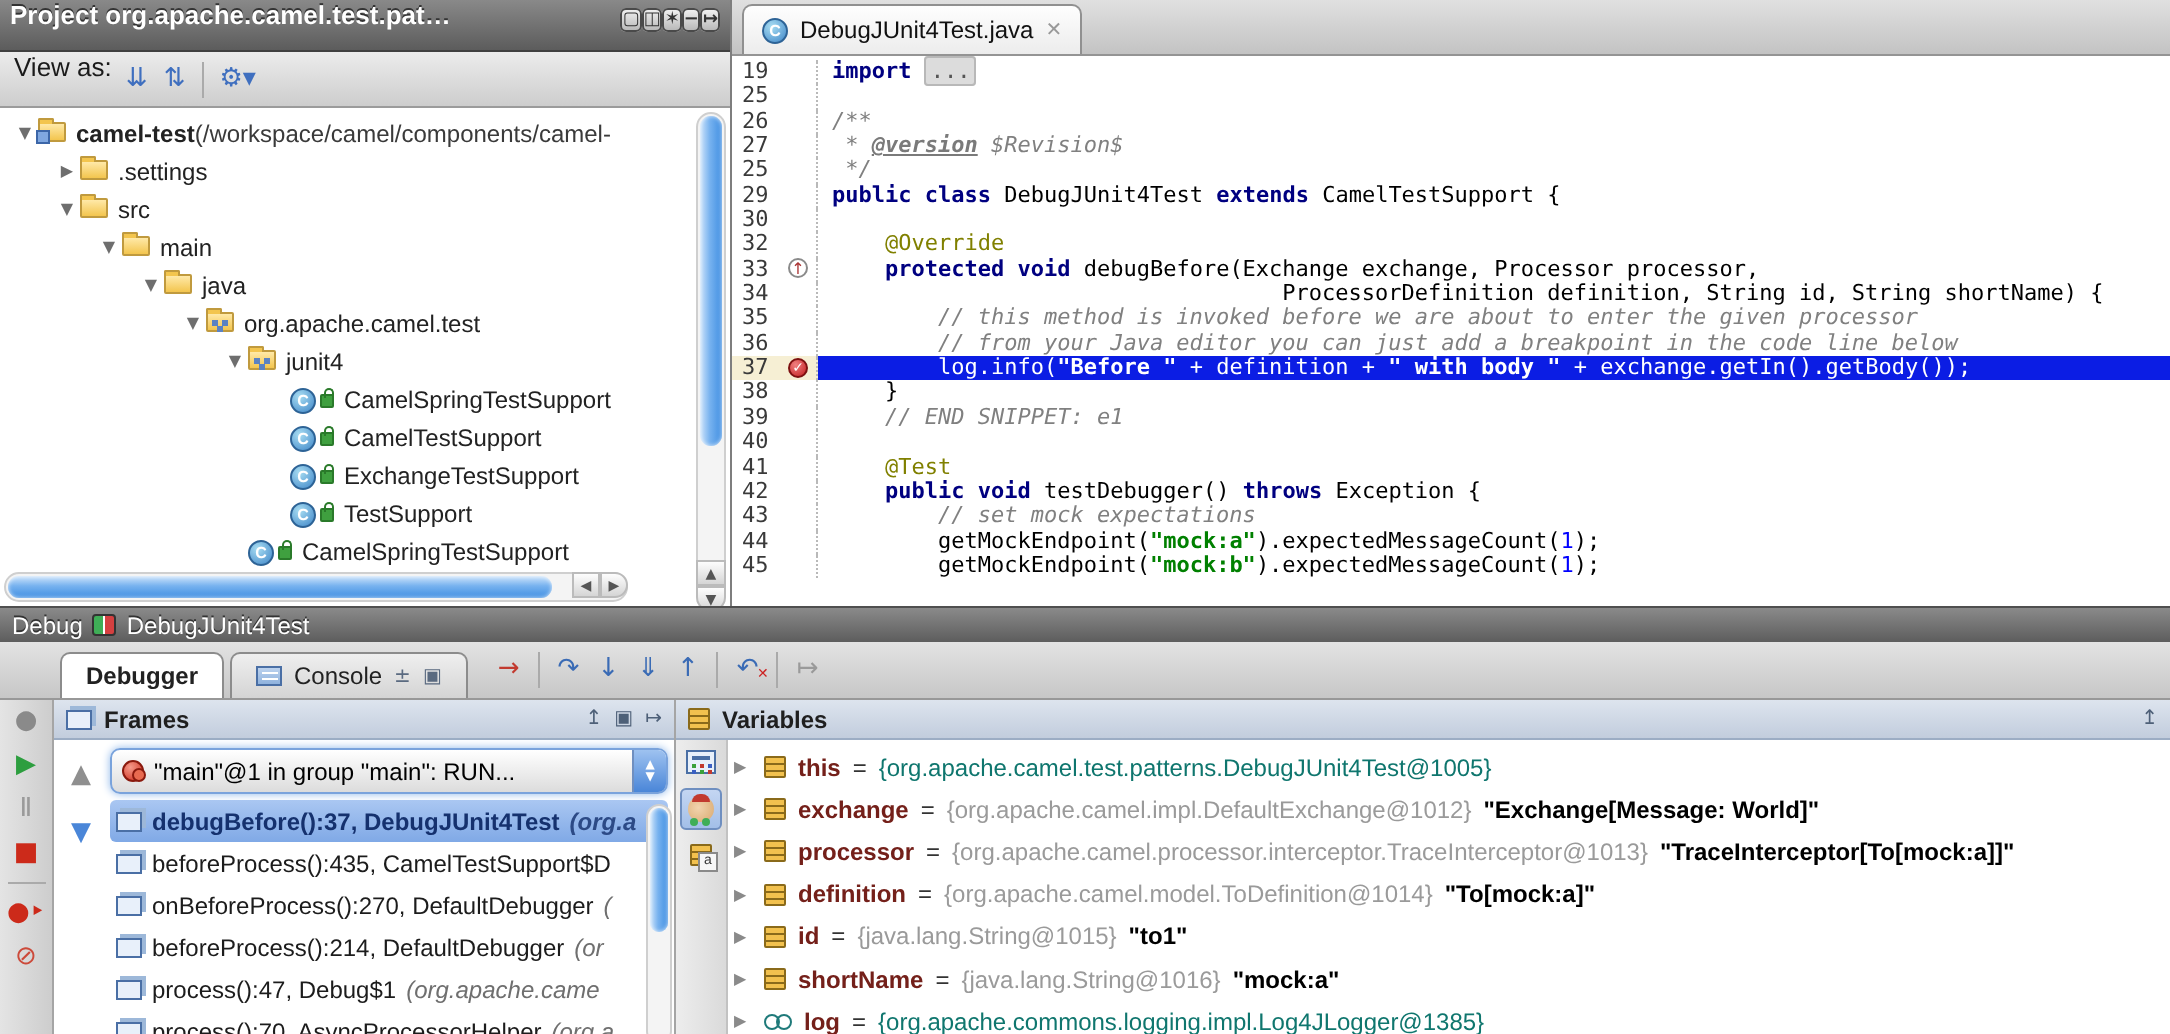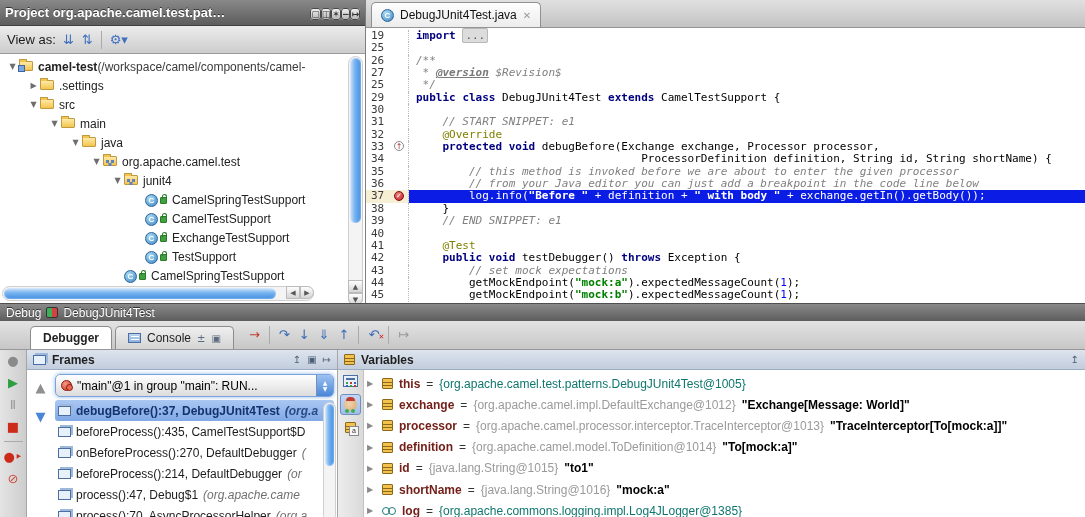--- a/index.html
+++ b/index.html
@@ -5,26 +5,26 @@
   * { box-sizing: border-box; margin:0; padding:0; }
   html,body { width:1085px; height:517px; overflow:hidden; }
   body { font-family:"Liberation Sans", sans-serif; background:#d6d6d6; font-size:12px; }
   .app { width:1085px; height:517px; display:flex; flex-direction:column; }
 
   
   .top { display:flex; height:303px; min-height:303px; }
 
   .project-panel { width:366px; min-width:366px; display:flex; flex-direction:column; border-right:1px solid #7e7e7e; background:#fff; }
   .pp-title { height:26px; background:linear-gradient(#898989,#5c5c5c); border-bottom:1px solid #404040;
-              color:#fff; font-weight:bold; font-size:13px; display:flex; align-items:center; padding:0 5px; gap:16px; }
+              color:#fff; font-weight:bold; font-size:13px; display:flex; align-items:flex-start; padding:0 5px; gap:16px; }
   .pp-title .t { flex:1; white-space:nowrap; overflow:hidden; text-overflow:ellipsis; text-shadow:0 -1px 0 #333; }
   .winbtn { width:19px; height:15px; border-radius:3px; background:linear-gradient(#efefef,#b9b9b9); border:1px solid #4a4a4a;
             color:#333; font-size:9px; line-height:13px; text-align:center; font-family:"DejaVu Sans",sans-serif; }
   .pp-toolbar { height:28px; background:linear-gradient(#ececec,#cdcdcd); border-bottom:1px solid #9b9b9b;
-                display:flex; align-items:center; padding:0 7px; gap:7px; color:#1a1a1a; font-size:13px; }
+                display:flex; padding:0 7px; gap:7px; color:#1a1a1a; font-size:13px; }
   .aqua-dd { height:21px; border:1px solid #8f8f8f; border-radius:4px; background:linear-gradient(#ffffff,#d6d6d6);
              display:flex; align-items:center; gap:5px; padding-left:6px; overflow:hidden; box-shadow:0 1px 1px rgba(255,255,255,.7); }
   .dd-stepper { margin-left:auto; width:17px; align-self:stretch; background:linear-gradient(#9ec2f0,#4a86d8);
                 border-left:1px solid #6f8fc0; display:flex; flex-direction:column; align-items:center; justify-content:center; }
   .dd-stepper span { color:#fff; font-size:6px; line-height:6px; font-family:"DejaVu Sans",sans-serif; }
   .viewas-dd { width:200px; }
   .tbico { font-family:"DejaVu Sans",sans-serif; color:#3f6fbf; font-size:13px; line-height:13px; }
   .sep-v { width:1px; height:18px; background:#aaa; }
 
   .pp-tree { flex:1; position:relative; background:#fff; overflow:hidden; padding-top:3px; font-size:12px; color:#222; }
@@ -263,21 +263,20 @@
         </div>
       </div>
       <div class="code" id="code">
           <div class="cl"><span class="gnum">19</span><span class="gico"></span><span class="ctext"><span class="tok-k">import</span><span class="tok-p"> </span><span class="tok-f">...</span></span></div>
           <div class="cl"><span class="gnum">25</span><span class="gico"></span><span class="ctext"></span></div>
           <div class="cl"><span class="gnum">26</span><span class="gico"></span><span class="ctext"><span class="tok-j">/**</span></span></div>
           <div class="cl"><span class="gnum">27</span><span class="gico"></span><span class="ctext"><span class="tok-j"> * </span><span class="tok-jt">@version</span><span class="tok-j"> $Revision$</span></span></div>
           <div class="cl"><span class="gnum">25</span><span class="gico"></span><span class="ctext"><span class="tok-j"> */</span></span></div>
           <div class="cl"><span class="gnum">29</span><span class="gico"></span><span class="ctext"><span class="tok-k">public</span><span class="tok-p"> </span><span class="tok-k">class</span><span class="tok-p"> DebugJUnit4Test </span><span class="tok-k">extends</span><span class="tok-p"> CamelTestSupport {</span></span></div>
           <div class="cl"><span class="gnum">30</span><span class="gico"></span><span class="ctext"></span></div>
-          <div class="cl"><span class="gnum">31</span><span class="gico"></span><span class="ctext"><span class="tok-c">    // START SNIPPET: e1</span></span></div>
           <div class="cl"><span class="gnum">32</span><span class="gico"></span><span class="ctext"><span class="tok-a">    @Override</span></span></div>
           <div class="cl"><span class="gnum">33</span><span class="gico"><span class="ovr">↑</span></span><span class="ctext"><span class="tok-k">    protected</span><span class="tok-p"> </span><span class="tok-k">void</span><span class="tok-p"> debugBefore(Exchange exchange, Processor processor,</span></span></div>
           <div class="cl"><span class="gnum">34</span><span class="gico"></span><span class="ctext"><span class="tok-p">                                  ProcessorDefinition definition, String id, String shortName) {</span></span></div>
           <div class="cl"><span class="gnum">35</span><span class="gico"></span><span class="ctext"><span class="tok-c">        // this method is invoked before we are about to enter the given processor</span></span></div>
           <div class="cl"><span class="gnum">36</span><span class="gico"></span><span class="ctext"><span class="tok-c">        // from your Java editor you can just add a breakpoint in the code line below</span></span></div>
           <div class="cl hl"><span class="gnum">37</span><span class="gico"><span class="bp">✓</span></span><span class="ctext"><span class="tok-w">        log.info(</span><span class="tok-sw">"Before "</span><span class="tok-w"> + definition + </span><span class="tok-sw">" with body "</span><span class="tok-w"> + exchange.getIn().getBody());</span></span></div>
           <div class="cl"><span class="gnum">38</span><span class="gico"></span><span class="ctext"><span class="tok-p">    }</span></span></div>
           <div class="cl"><span class="gnum">39</span><span class="gico"></span><span class="ctext"><span class="tok-c">    // END SNIPPET: e1</span></span></div>
           <div class="cl"><span class="gnum">40</span><span class="gico"></span><span class="ctext"></span></div>
           <div class="cl"><span class="gnum">41</span><span class="gico"></span><span class="ctext"><span class="tok-a">    @Test</span></span></div>

